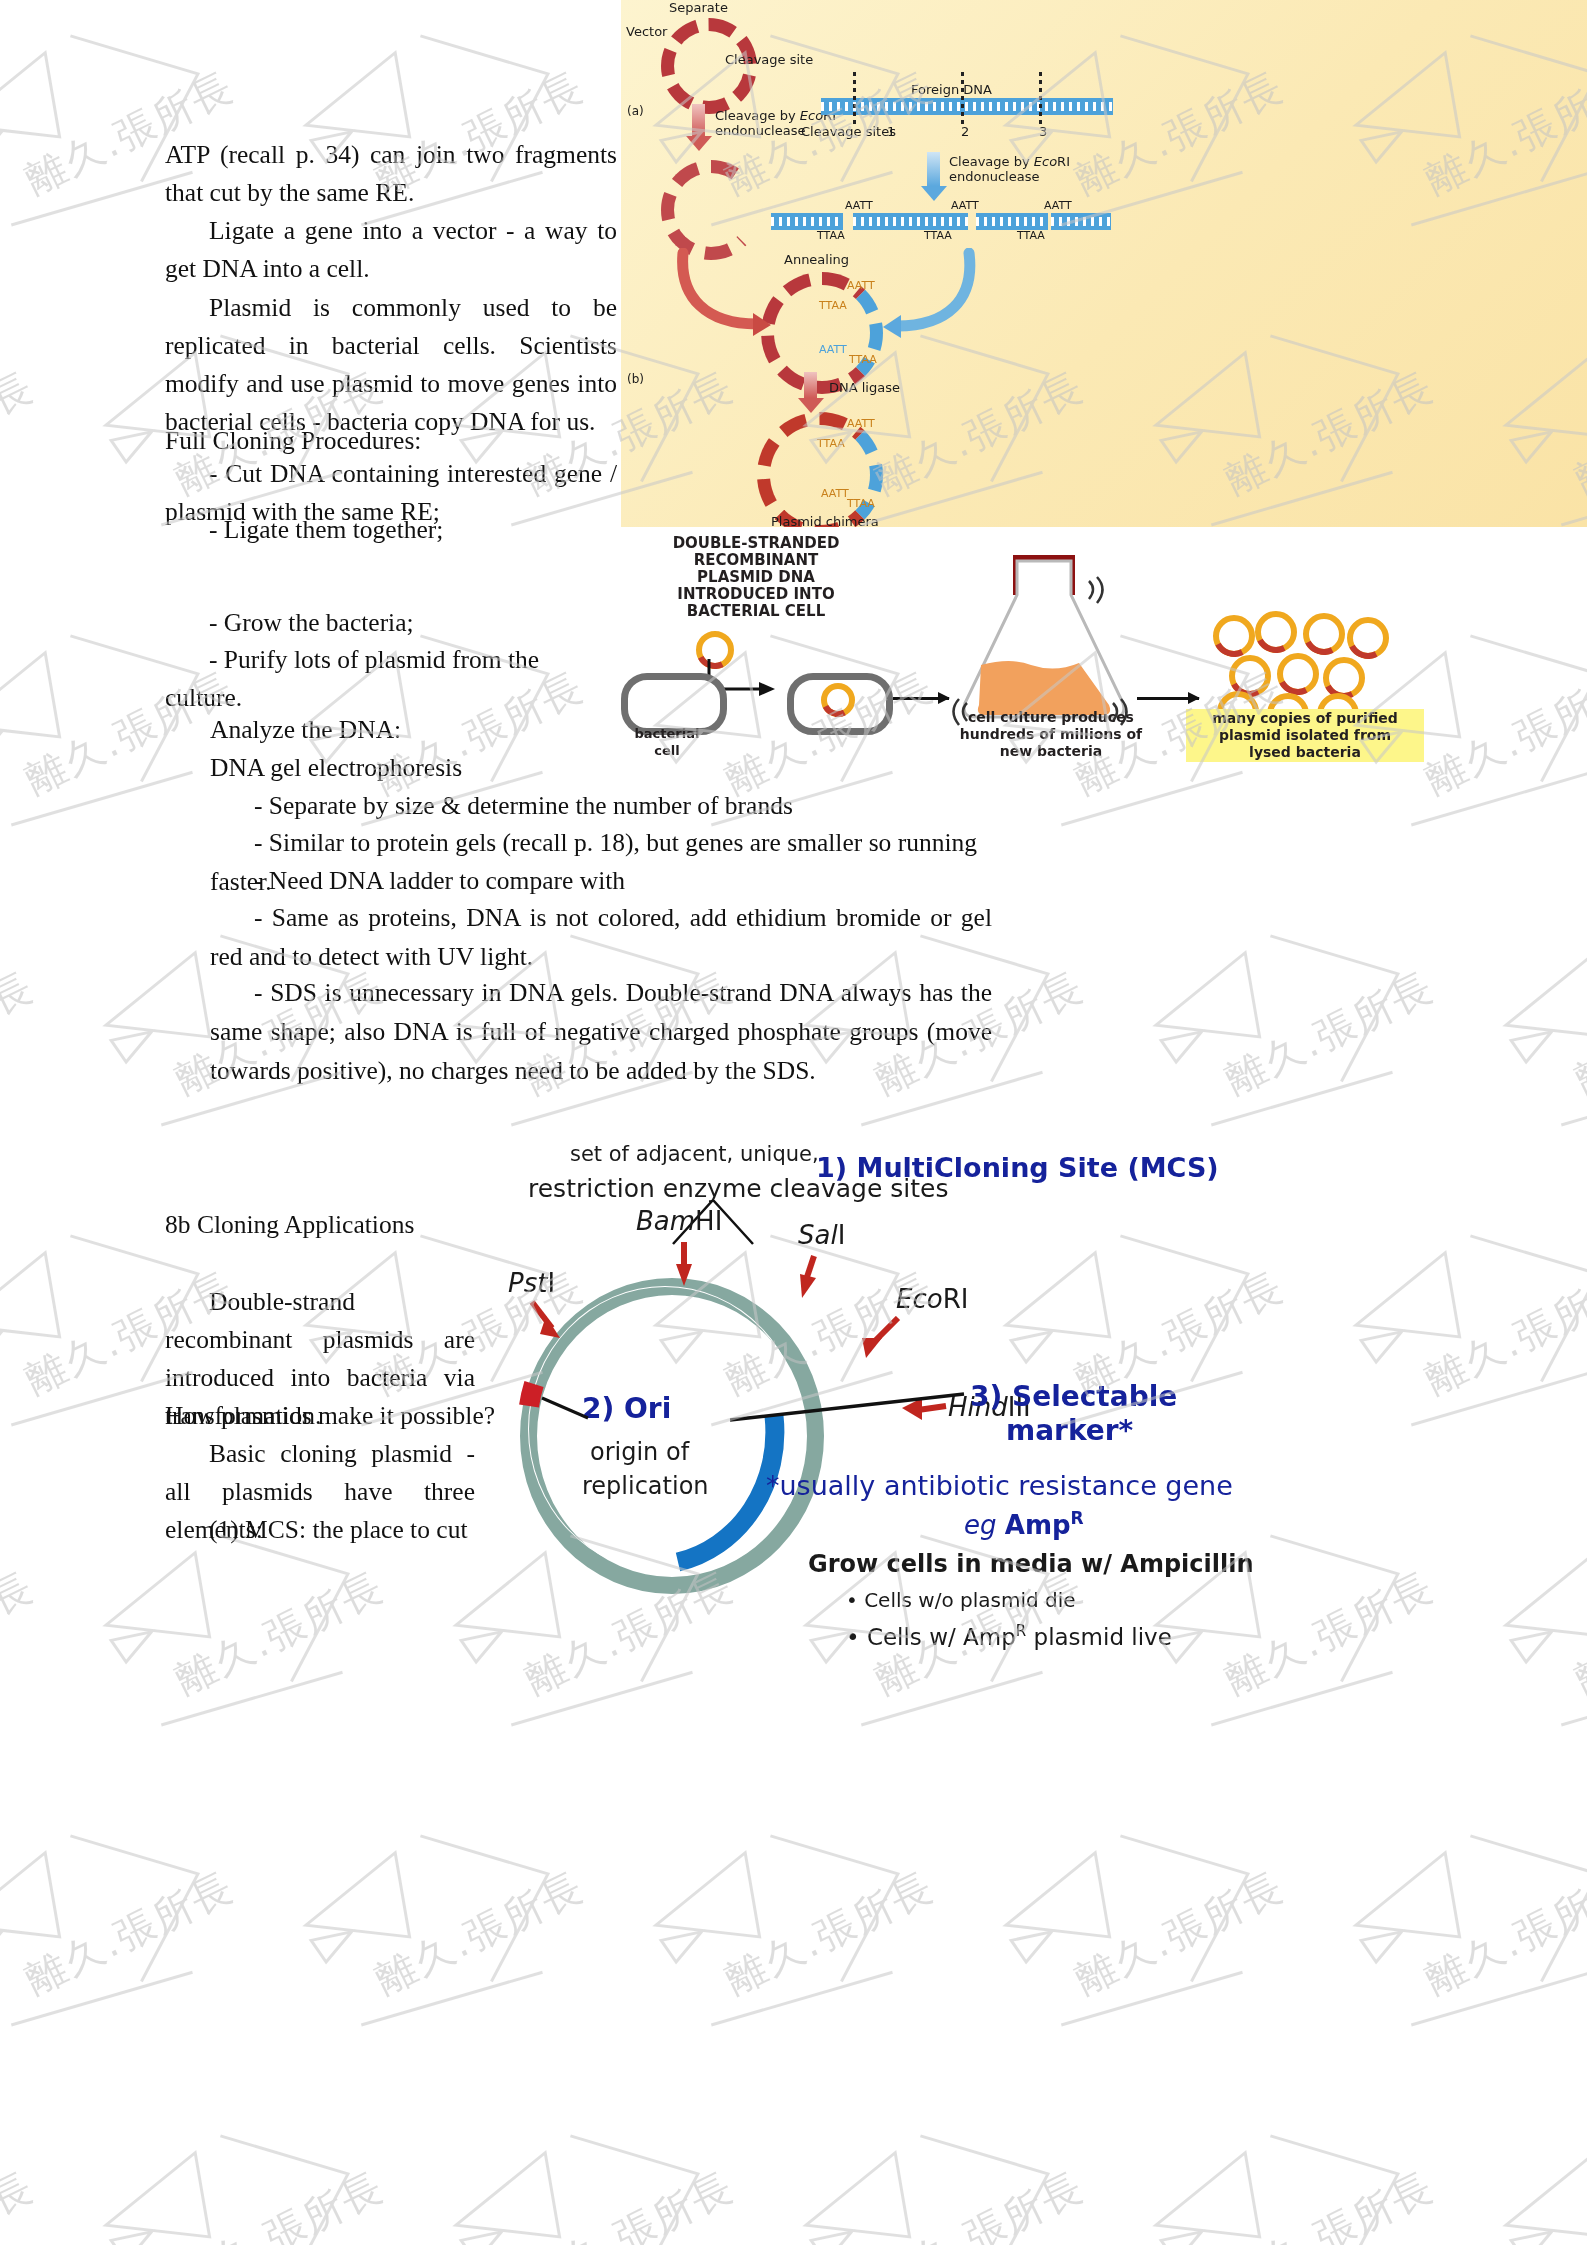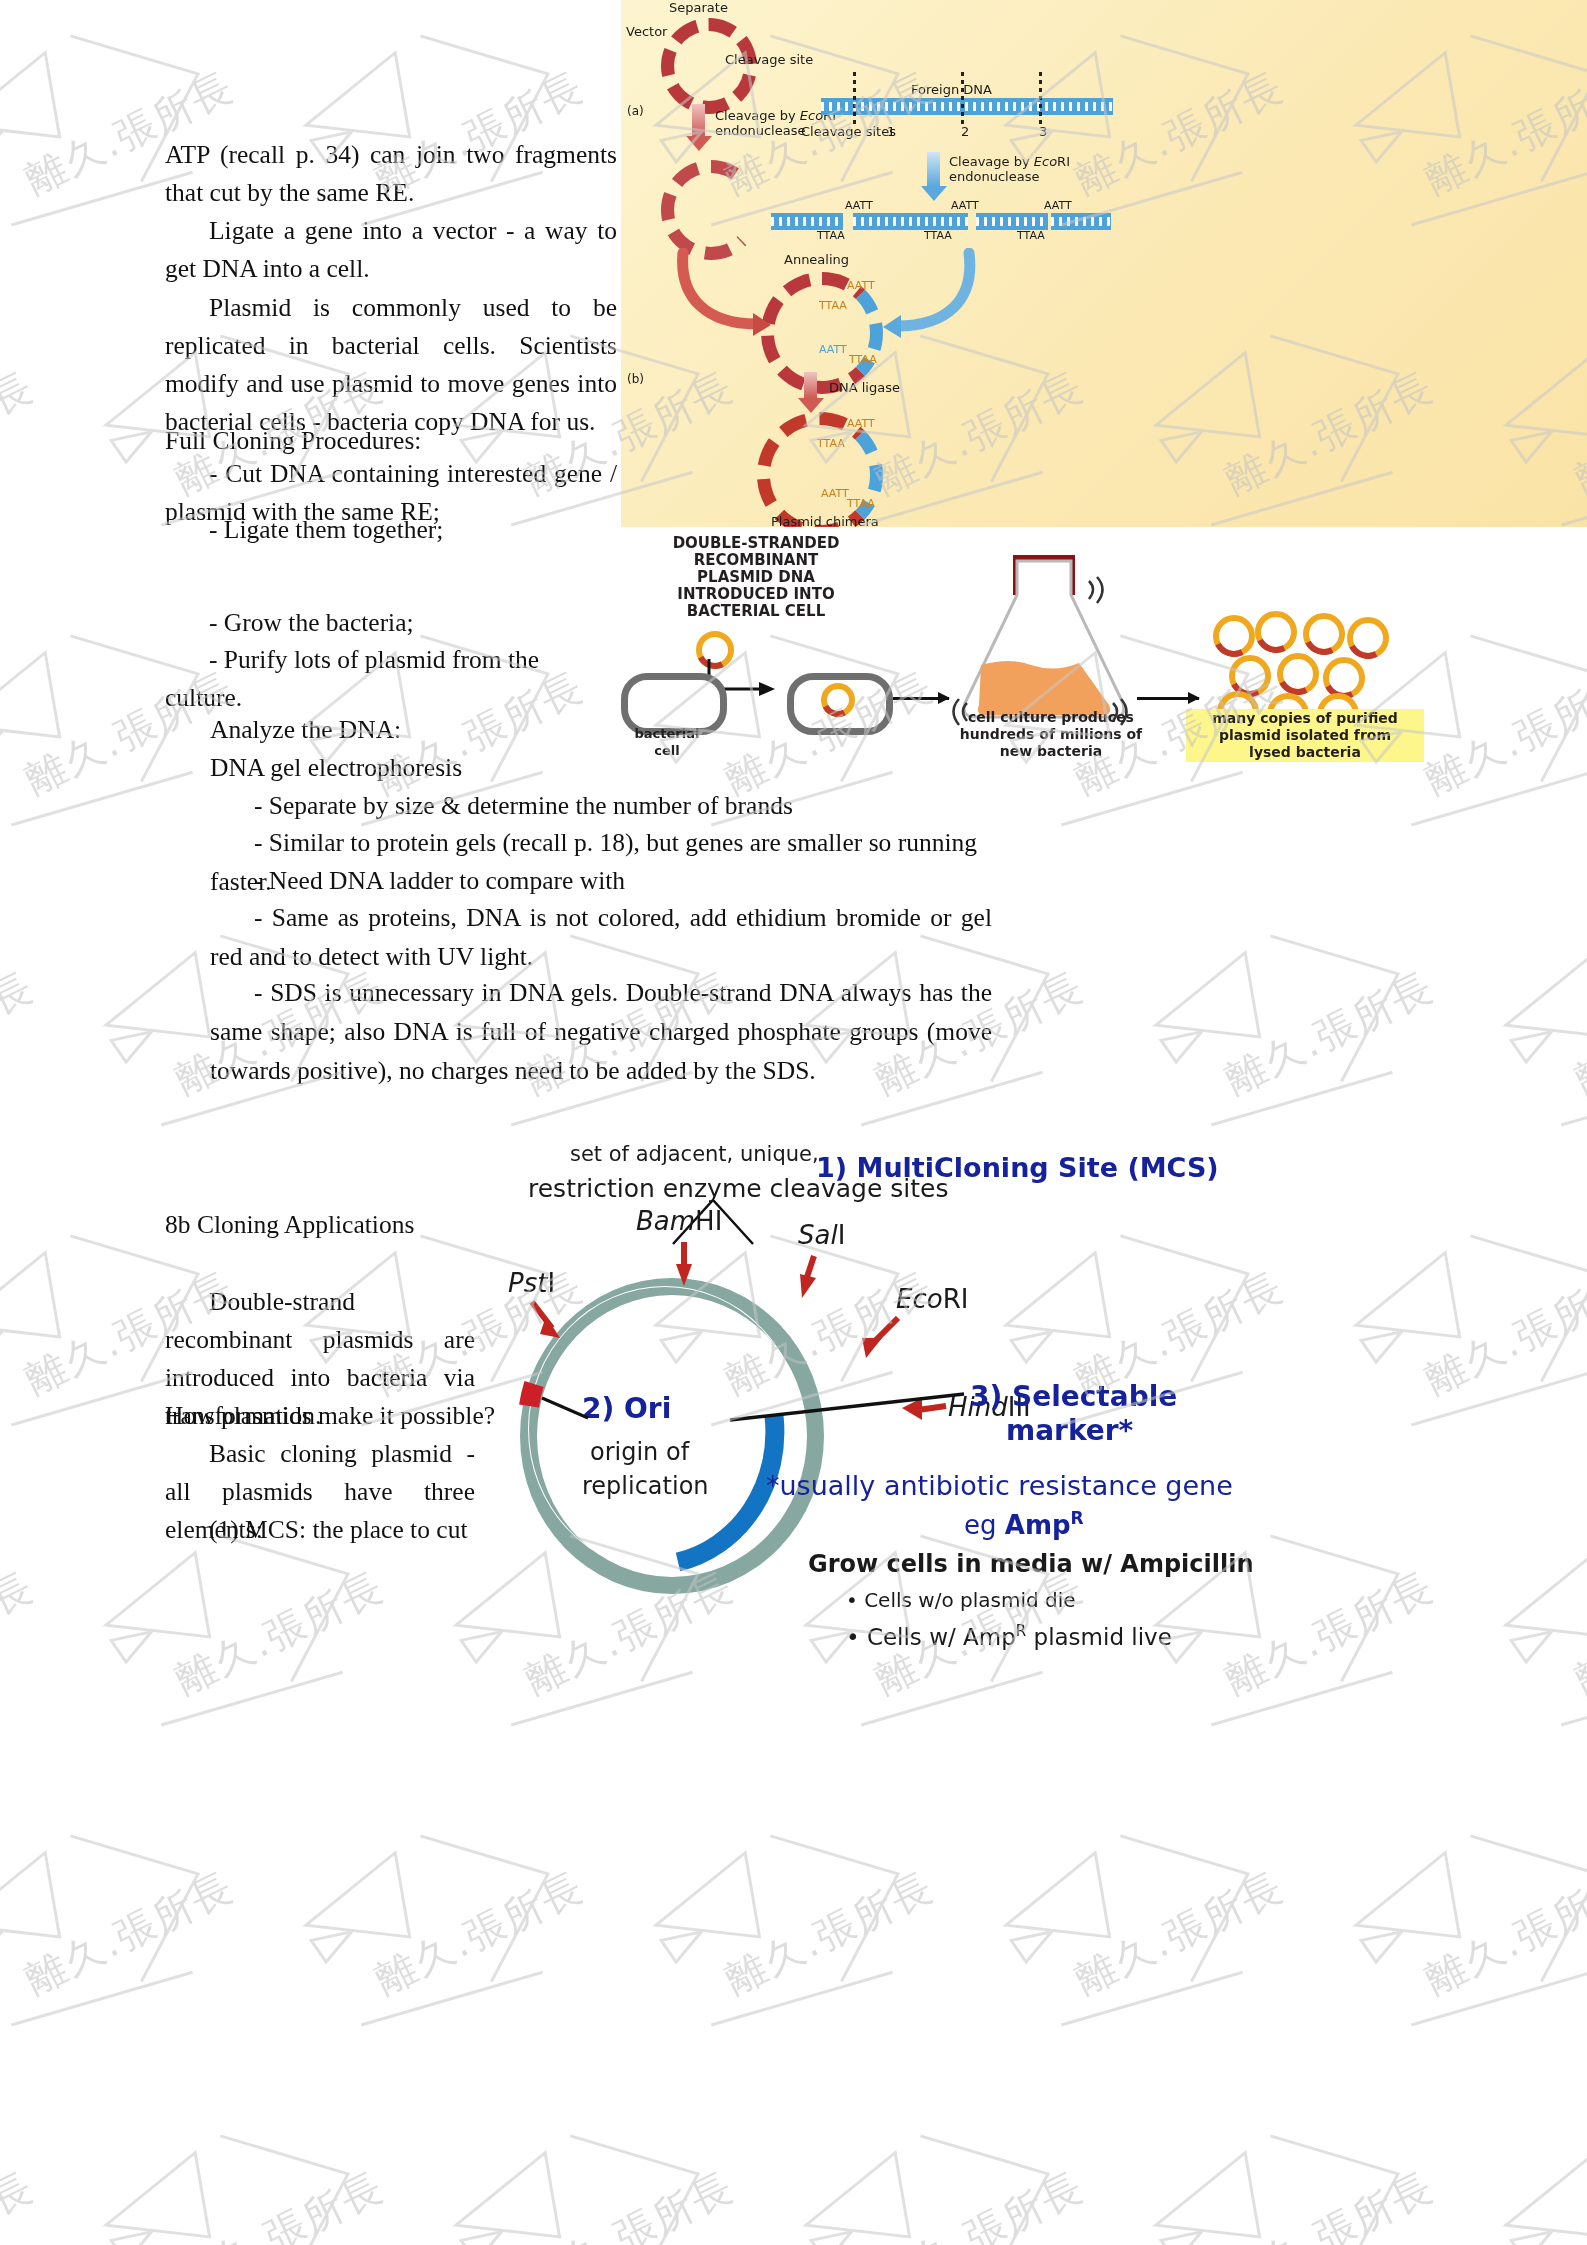--- a/index.html
+++ b/index.html
@@ -914,21 +914,21 @@
   <div class="t" style="left:84px;top:350px;font-size:24px;">replication</div>
 
   <svg style="position:absolute;left:232px;top:270px;" width="242" height="36">
     <path d="M0,28 L234,2" stroke="#111" stroke-width="3.5" fill="none"></path>
   </svg>
   <div class="t navy" style="left:472px;top:258px;font-size:28px;font-weight:bold;">3) Selectable</div>
   <div class="t navy" style="left:508px;top:292px;font-size:28px;font-weight:bold;">marker*</div>
 
   <div class="t navy" style="left:268px;top:348px;font-size:27px;">*usually antibiotic resistance gene</div>
   <div class="t navy" style="left:466px;top:386px;font-size:26px;">
-    <span style="">eg </span><span style="font-weight:bold">Amp</span><sup style="font-weight:bold;font-size:17px">R</sup>
+    <span style="font-style:italic">eg </span><span style="font-weight:bold">Amp</span><sup style="font-weight:bold;font-size:17px">R</sup>
   </div>
 
   <div class="t" style="left:310px;top:428px;font-size:24px;font-weight:bold;">Grow cells in media w/ Ampicillin</div>
   <div class="t" style="left:348px;top:466px;font-size:20px;">• Cells w/o plasmid die</div>
   <div class="t" style="left:348px;top:500px;font-size:23px;">
     <span>• Cells w/ Amp</span><sup style="font-size:15px">R</sup><span> plasmid live</span>
   </div>
 </div>
 
 </body></html>

